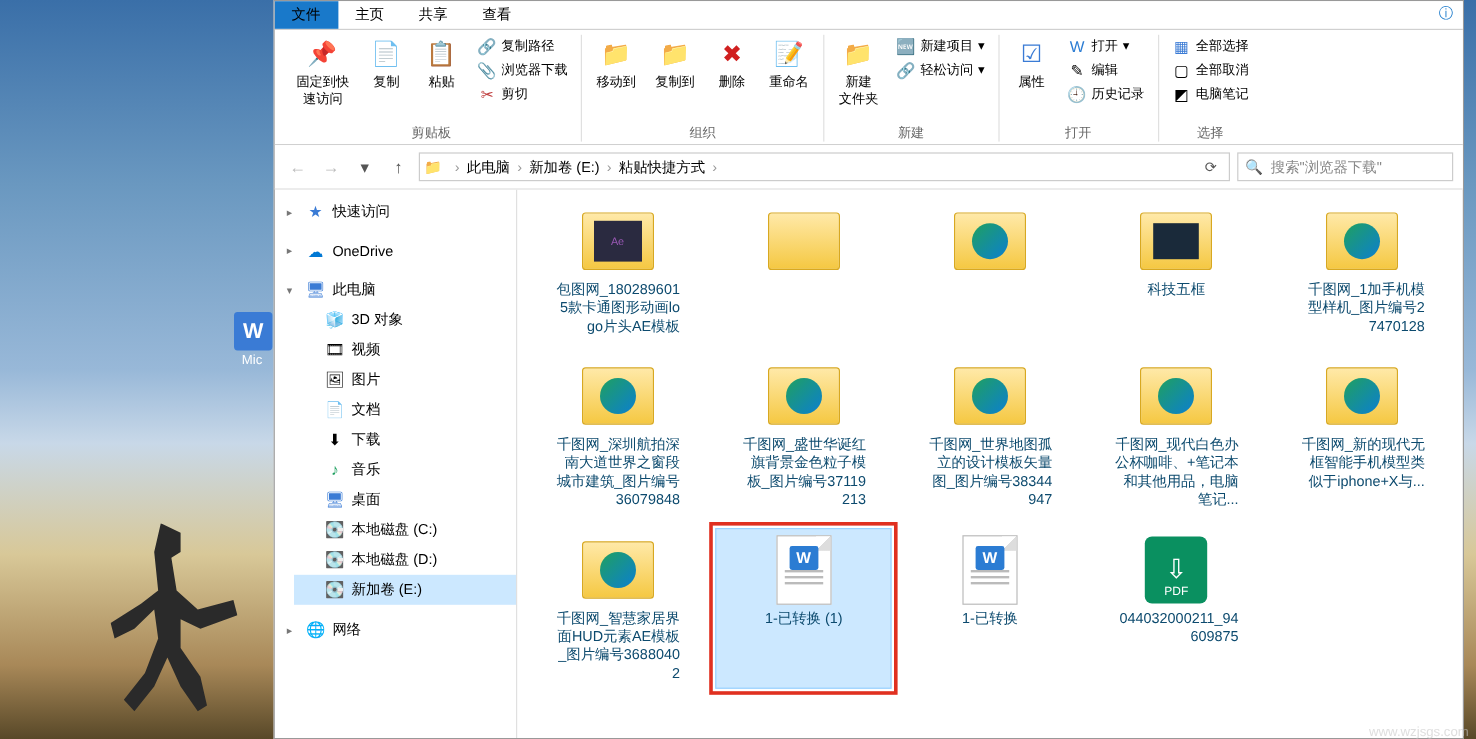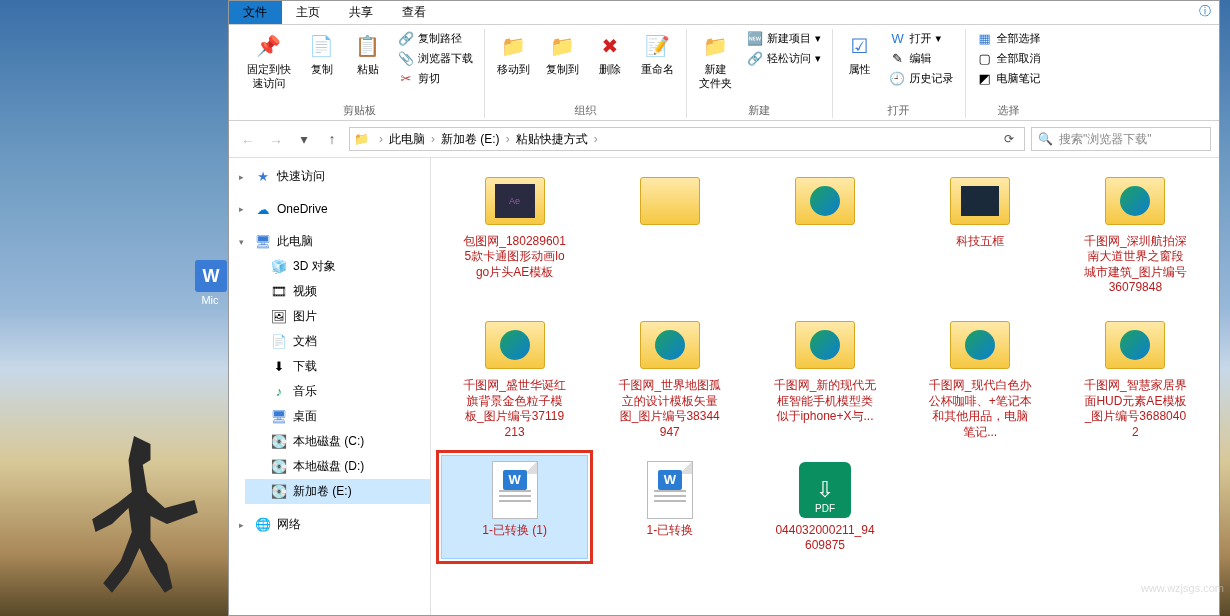--- a/index.html
+++ b/index.html
@@ -21,21 +21,21 @@
   position: absolute;
   bottom: 20px;
   left: 90px;
   width: 110px;
   height: 160px;
   background: #2a2a2a;
   clip-path: polygon(40% 0%, 55% 5%, 55% 15%, 48% 18%, 52% 35%, 68% 45%, 95% 40%, 98% 48%, 70% 55%, 55% 50%, 55% 65%, 70% 80%, 75% 95%, 68% 98%, 55% 85%, 45% 70%, 35% 85%, 20% 98%, 12% 92%, 28% 78%, 38% 60%, 35% 45%, 20% 55%, 5% 60%, 2% 52%, 25% 42%, 38% 35%, 35% 15%, 40% 0%);
 }
 .watermark {
   position: absolute;
-  bottom: 22px;
+  bottom: 0;
   right: 6px;
   color: rgba(200,200,200,0.6);
   font-size: 11px;
   z-index: 1000;
   margin-left: 20px;
 }
 .desktop-icon {
   position: absolute;
   left: 195px;
   top: 260px;
@@ -152,21 +152,21 @@
 .nav-item .nic { width: 16px; height: 16px; display: flex; align-items: center; justify-content: center; font-size: 13px; }
 .nav-sub { padding-left: 16px; }
 .content { flex: 1; overflow: auto; padding: 8px 10px; }
 .grid { display: grid; grid-template-columns: repeat(5, 1fr); gap: 10px 8px; }
 .file-tile {
   display: flex;
   flex-direction: column;
   align-items: center;
   padding: 4px;
   cursor: pointer;
-  text-align: center;
+  text-align: right;
   border: 1px solid transparent;
 }
 .file-tile.selected { background: #cce8ff; border: 1px solid #99d1ff; }
 .file-tile.highlighted { outline: 3px solid #e03020; outline-offset: 2px; }
 .thumb {
   width: 70px; height: 60px;
   display: flex; align-items: center; justify-content: center;
   position: relative;
 }
 .folder-thumb {
@@ -204,21 +204,21 @@
   width: 52px; height: 56px;
   background: #0a9060;
   border-radius: 6px;
   display: flex; align-items: center; justify-content: center;
   color: #fff; font-size: 22px;
   position: relative;
 }
 .pdf-thumb::after { content: "PDF"; position: absolute; bottom: 4px; font-size: 10px; }
 .file-name {
   font-size: 12px;
-  color: #b91c1c;
+  color: #0c4a6e;
   line-height: 1.28;
   max-width: 104px;
   word-break: break-all;
   margin-top: 3px;
 }
 </style>
 </head>
 <body>
 
 <div class="desktop-bg"></div>
@@ -477,20 +477,28 @@
             </div>
           </div>
         <div class="file-tile">
             <div class="thumb">
               <div class="folder-thumb">
                 <div style="width:38px;height:30px;background:#1a2a3a"></div>
               </div>
             </div>
             <div class="file-name">科技五框</div>
           </div>
+        <div class="file-tile">
+            <div class="thumb">
+              <div class="folder-thumb">
+                <div class="inner-badge"></div>
+              </div>
+            </div>
+            <div class="file-name">千图网_1加手机模型样机_图片编号27470128</div>
+          </div>
 
         <div class="file-tile">
             <div class="thumb">
               <div class="folder-thumb">
                 <div class="inner-badge"></div>
               </div>
             </div>
             <div class="file-name">千图网_深圳航拍深南大道世界之窗段城市建筑_图片编号36079848</div>
           </div>
         <div class="file-tile">
@@ -508,30 +516,30 @@
               </div>
             </div>
             <div class="file-name">千图网_世界地图孤立的设计模板矢量图_图片编号38344947</div>
           </div>
         <div class="file-tile">
             <div class="thumb">
               <div class="folder-thumb">
                 <div class="inner-badge"></div>
               </div>
             </div>
+            <div class="file-name">千图网_现代白色办公杯咖啡、+笔记本和其他用品，电脑笔记...</div>
+          </div>
+
+        <div class="file-tile">
+            <div class="thumb">
+              <div class="folder-thumb">
+                <div class="inner-badge"></div>
+              </div>
+            </div>
             <div class="file-name">千图网_新的现代无框智能手机模型类似于iphone+X与...</div>
-          </div>
-
-        <div class="file-tile">
-            <div class="thumb">
-              <div class="folder-thumb">
-                <div class="inner-badge"></div>
-              </div>
-            </div>
-            <div class="file-name">千图网_现代白色办公杯咖啡、+笔记本和其他用品，电脑笔记...</div>
           </div>
         <div class="file-tile">
             <div class="thumb">
               <div class="folder-thumb">
                 <div class="inner-badge"></div>
               </div>
             </div>
             <div class="file-name">千图网_智慧家居界面HUD元素AE模板_图片编号36880402</div>
           </div>
         <div class="file-tile selected highlighted">

